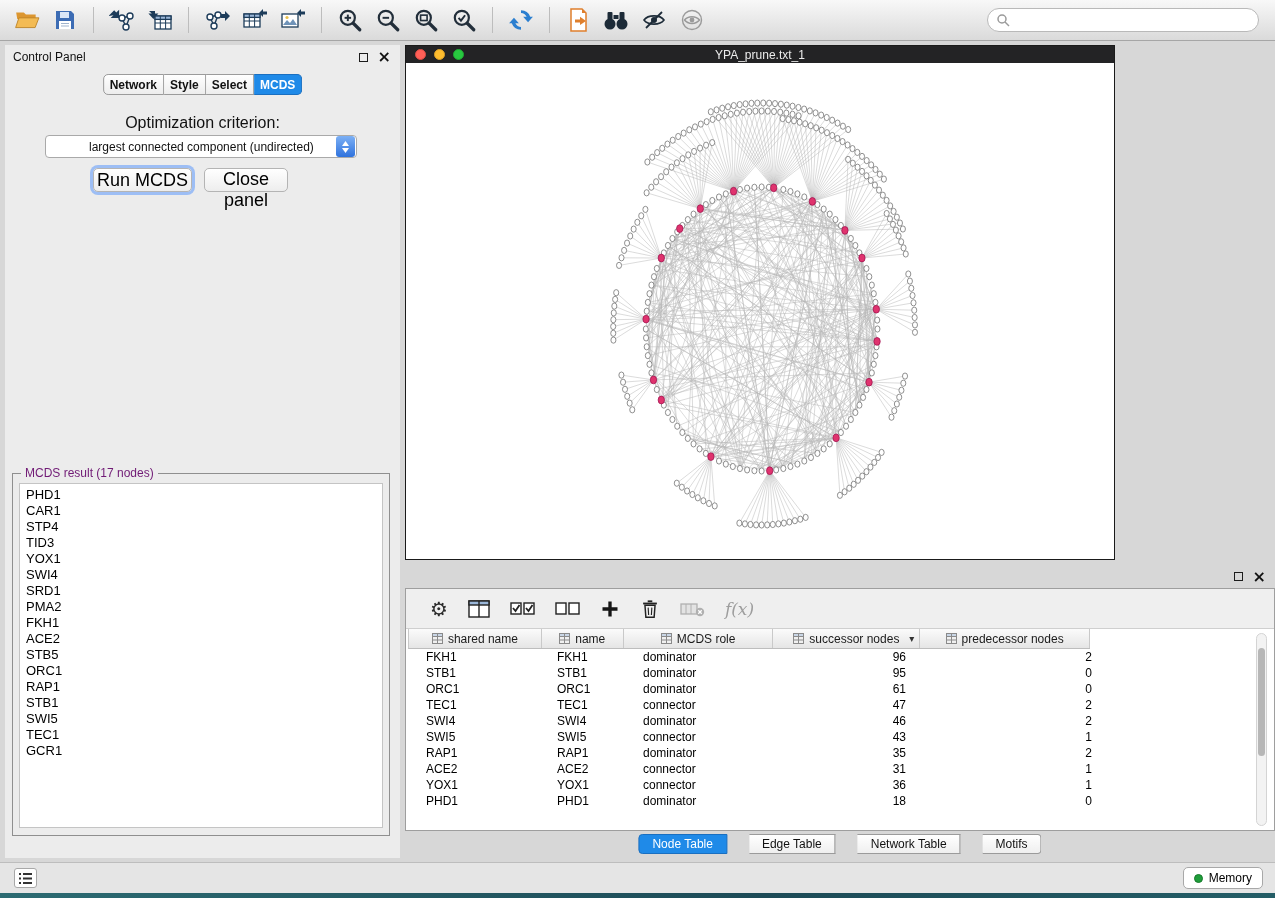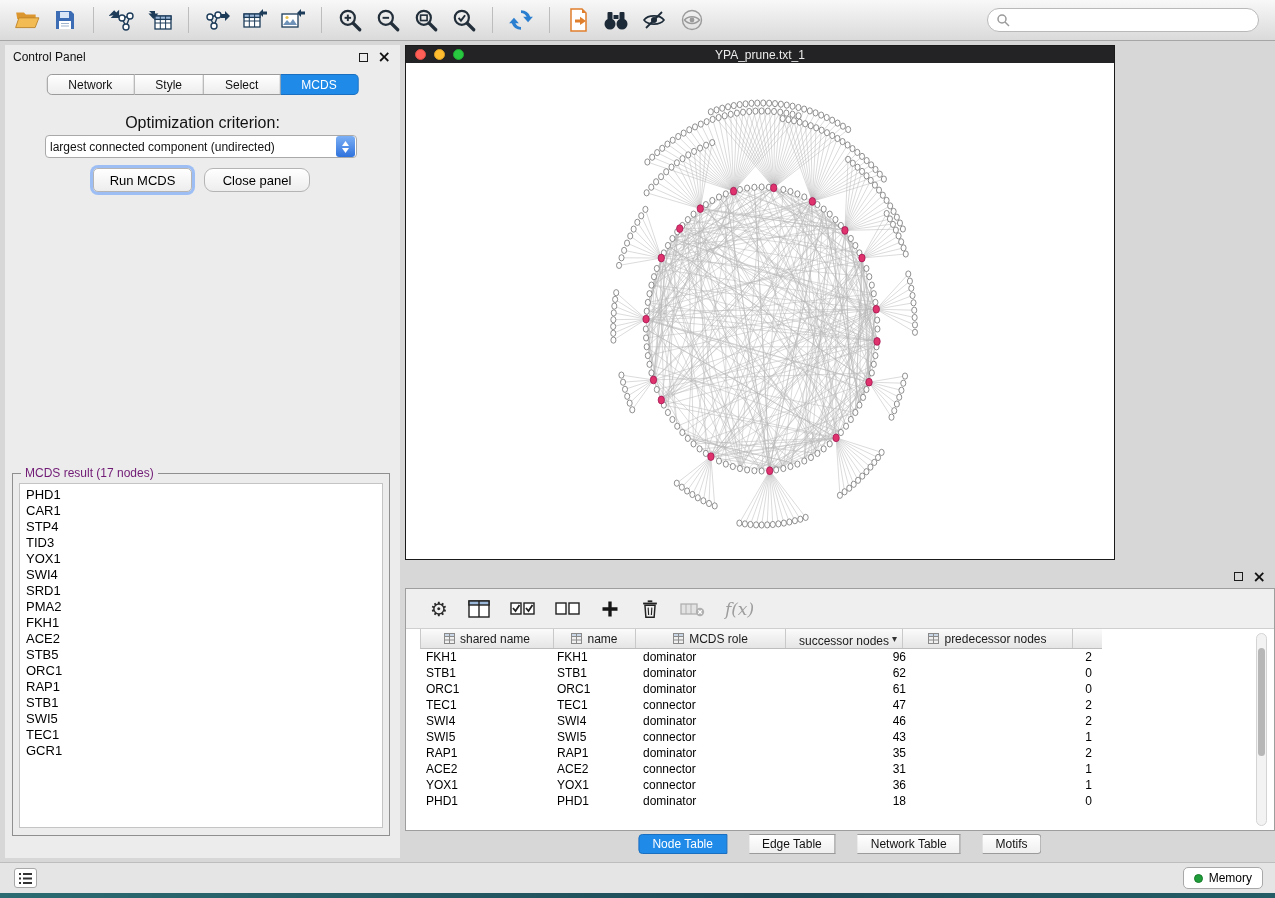--- a/index.html
+++ b/index.html
@@ -16,31 +16,31 @@
   #search-box input{border:none;outline:none;flex:1;font-size:12px;font-family:inherit;background:transparent;margin-left:5px;}
 
   
   #control-panel{position:absolute;left:5px;top:45px;width:395px;height:813px;background:#ececec;}
   #cp-header{position:absolute;top:0;left:0;right:0;height:24px;display:flex;align-items:center;}
   #cp-title{font-size:12px;margin-left:8px;}
   .win-controls{margin-left:auto;display:flex;align-items:center;gap:10px;margin-right:9px;}
   .float-glyph{width:9px;height:9px;border:1.5px solid #1c1c1c;background:transparent;}
   .close-glyph{font-size:16px;font-weight:bold;color:#111;line-height:10px;}
   #cp-tabs{position:absolute;top:29px;left:50%;transform:translateX(-50%);display:flex;height:21px;}
-  .seg{border:1px solid #9b9b9b;border-left:none;background:linear-gradient(#ffffff,#ededed);font-size:12px;display:flex;align-items:center;justify-content:center;padding:0 21px;color:#111;cursor:default;}
+  .seg{border:1px solid #9b9b9b;border-left:none;background:linear-gradient(#ffffff,#ededed);font-size:12px;display:flex;align-items:center;justify-content:center;padding:0 6px;color:#111;cursor:default;font-weight:bold;}
   .seg:first-child{border-left:1px solid #9b9b9b;border-radius:5px 0 0 5px;}
   .seg:last-child{border-radius:0 5px 5px 0;}
   .seg.active{background:#1f8ae8;color:#fff;border-color:#1a6fc0;}
   #opt-label{position:absolute;top:69px;left:0;right:0;text-align:center;font-size:16px;}
   #criterion-select{position:absolute;left:40px;top:90px;width:312px;height:23px;background:#fff;border:1px solid #a9a9a9;border-radius:4px;display:flex;align-items:center;font-size:12px;overflow:hidden;}
-  #criterion-select .val{flex:1;padding-left:4px;white-space:nowrap;}
+  #criterion-select .val{flex:1;padding-left:24px;white-space:nowrap;margin-left:19px;}
   #criterion-select .stepper{width:19px;height:21px;margin-right:1px;border-radius:3px;background:linear-gradient(#7cb0f5,#2f72dd);display:flex;flex-direction:column;align-items:center;justify-content:center;gap:2px;flex:none;}
-  .cp-btn{position:absolute;top:123px;height:24px;background:linear-gradient(#ffffff,#ededed);border:1px solid #b4b4b4;border-radius:5px;font-size:13px;font-family:inherit;cursor:default;}
+  .cp-btn{position:absolute;top:123px;height:24px;background:linear-gradient(#ffffff,#ededed);border:1px solid #b4b4b4;border-radius:5px;font-size:18px;font-family:inherit;cursor:default;}
   #run-mcds{left:88px;width:99px;box-shadow:0 0 0 3px rgba(77,144,254,.5);}
-  #close-panel{left:199px;width:106px;border-radius:9px;}
+  #close-panel{left:199px;width:84px;}
   #mcds-fieldset{position:absolute;left:7px;top:421px;width:378px;height:370px;border:1px solid #8f8f8f;padding:0;}
   #mcds-fieldset legend{font-size:12px;padding:0 4px;margin-left:8px;color:#701a75;}
   #mcds-list{position:absolute;top:3px;left:6px;right:6px;bottom:7px;background:#fff;border:1px solid #c4c4c4;overflow:hidden;padding-top:3px;}
   .mcds-item{font-size:13px;line-height:16px;padding-left:6px;color:#000;}
 
   
   #network-window{position:absolute;left:405px;top:45px;width:710px;height:515px;border:1px solid #1a1a1a;background:#8b5cf6;}
   #net-titlebar{height:17px;background:#232325;display:flex;align-items:center;position:relative;}
   .tl{width:11px;height:11px;border-radius:50%;flex:none;}
   #net-title{position:absolute;left:0;right:0;text-align:center;color:#ececec;font-size:12px;pointer-events:none;}
@@ -49,24 +49,24 @@
 
   
   #table-panel{position:absolute;left:405px;top:565px;width:870px;height:293px;}
   #tp-header{height:23px;display:flex;align-items:center;}
   #tp-title{font-size:12px;margin-left:14px;margin-top:32px;}
   #tp-body{position:absolute;left:0;top:23px;width:870px;height:243px;background:#fff;border:1px solid #9e9e9e;overflow:hidden;}
   #tp-toolbar{height:40px;background:#efefef;border-bottom:1px solid #cfcfcf;display:flex;align-items:center;gap:19px;padding-left:24px;}
   .tpi{border:none;background:transparent;display:flex;align-items:center;justify-content:center;height:30px;cursor:default;}
   .gear-glyph{font-size:20px;color:#2b2b2b;line-height:1;}
   .fx-label{font-family:"DejaVu Serif",serif;font-style:italic;font-size:17px;color:#9d9d9d;}
-  #thead{display:flex;height:20px;background:linear-gradient(#fbfbfb,#e5e5e5);border-bottom:1px solid #bdbdbd;margin-left:14px;width:682px;border-left:1px solid #c9c9c9;}
+  #thead{display:flex;height:20px;background:linear-gradient(#fbfbfb,#e5e5e5);border-bottom:1px solid #bdbdbd;margin-left:2px;width:682px;border-left:1px solid #c9c9c9;justify-content:center;}
   .th{border-right:1px solid #c9c9c9;display:flex;align-items:center;justify-content:center;font-size:12px;gap:5px;position:relative;color:#1b1b1b;}
   .th .chev{position:absolute;right:5px;font-size:10px;color:#333;}
-  .th0{width:133px;}.th1{width:82px;}.th2{width:150px;}.th3{width:117px;flex-direction:column;}.th4{width:170px;}
+  .th0{width:133px;}.th1{width:82px;}.th2{width:150px;}.th3{width:147px;}.th4{width:170px;}
   #rows{margin-left:14px;width:682px;}
   .trow{display:flex;height:16px;background:#fff;}
   .tcell{font-size:12px;line-height:16px;color:#000;white-space:nowrap;}
   .c0{width:133px;padding-left:6px;}
   .c1{width:82px;padding-left:4px;}
   .c2{width:150px;padding-left:8px;}
   .c3{width:147px;text-align:right;padding-right:26px;}
   .c4{width:170px;text-align:right;padding-right:10px;}
   #tp-scroll{position:absolute;right:7px;top:44px;width:11px;bottom:4px;background:#f3f3f3;border:1px solid #d4d4d4;border-radius:6px;}
   #tp-thumb{position:absolute;left:1px;right:1px;top:14px;height:108px;background:#b7b7b7;border-radius:5px;}
@@ -1203,21 +1203,21 @@
             <div class="tcell c0">FKH1</div>
             <div class="tcell c1">FKH1</div>
             <div class="tcell c2">dominator</div>
             <div class="tcell c3">96</div>
             <div class="tcell c4">2</div>
           </div>
           <div class="trow">
             <div class="tcell c0">STB1</div>
             <div class="tcell c1">STB1</div>
             <div class="tcell c2">dominator</div>
-            <div class="tcell c3">62</div>
+            <div class="tcell c3">95</div>
             <div class="tcell c4">0</div>
           </div>
           <div class="trow">
             <div class="tcell c0">ORC1</div>
             <div class="tcell c1">ORC1</div>
             <div class="tcell c2">dominator</div>
             <div class="tcell c3">61</div>
             <div class="tcell c4">0</div>
           </div>
           <div class="trow">

